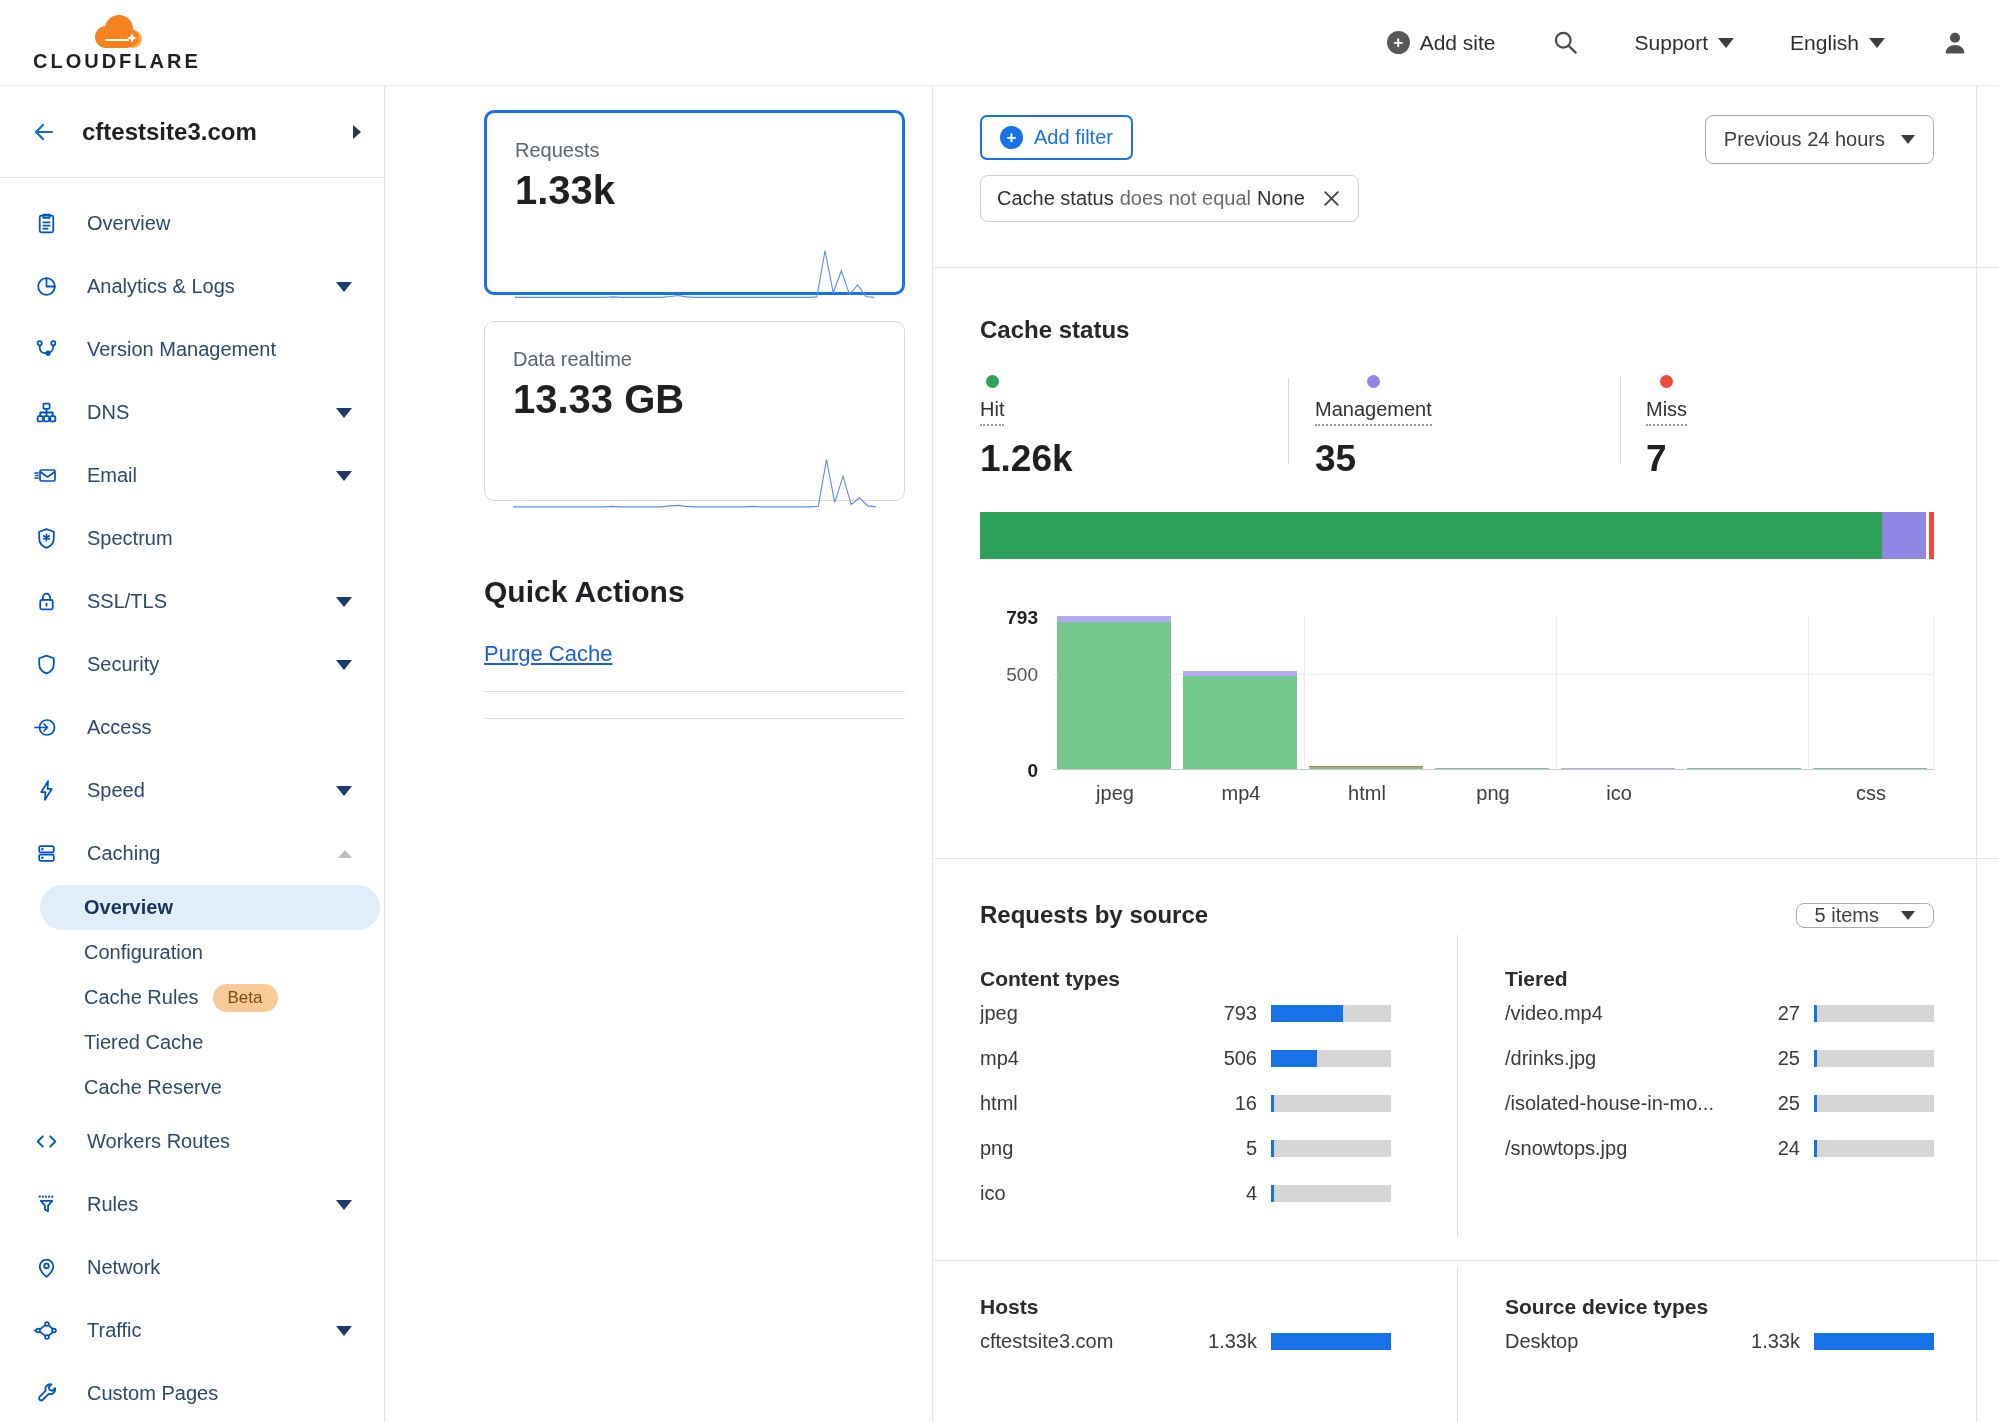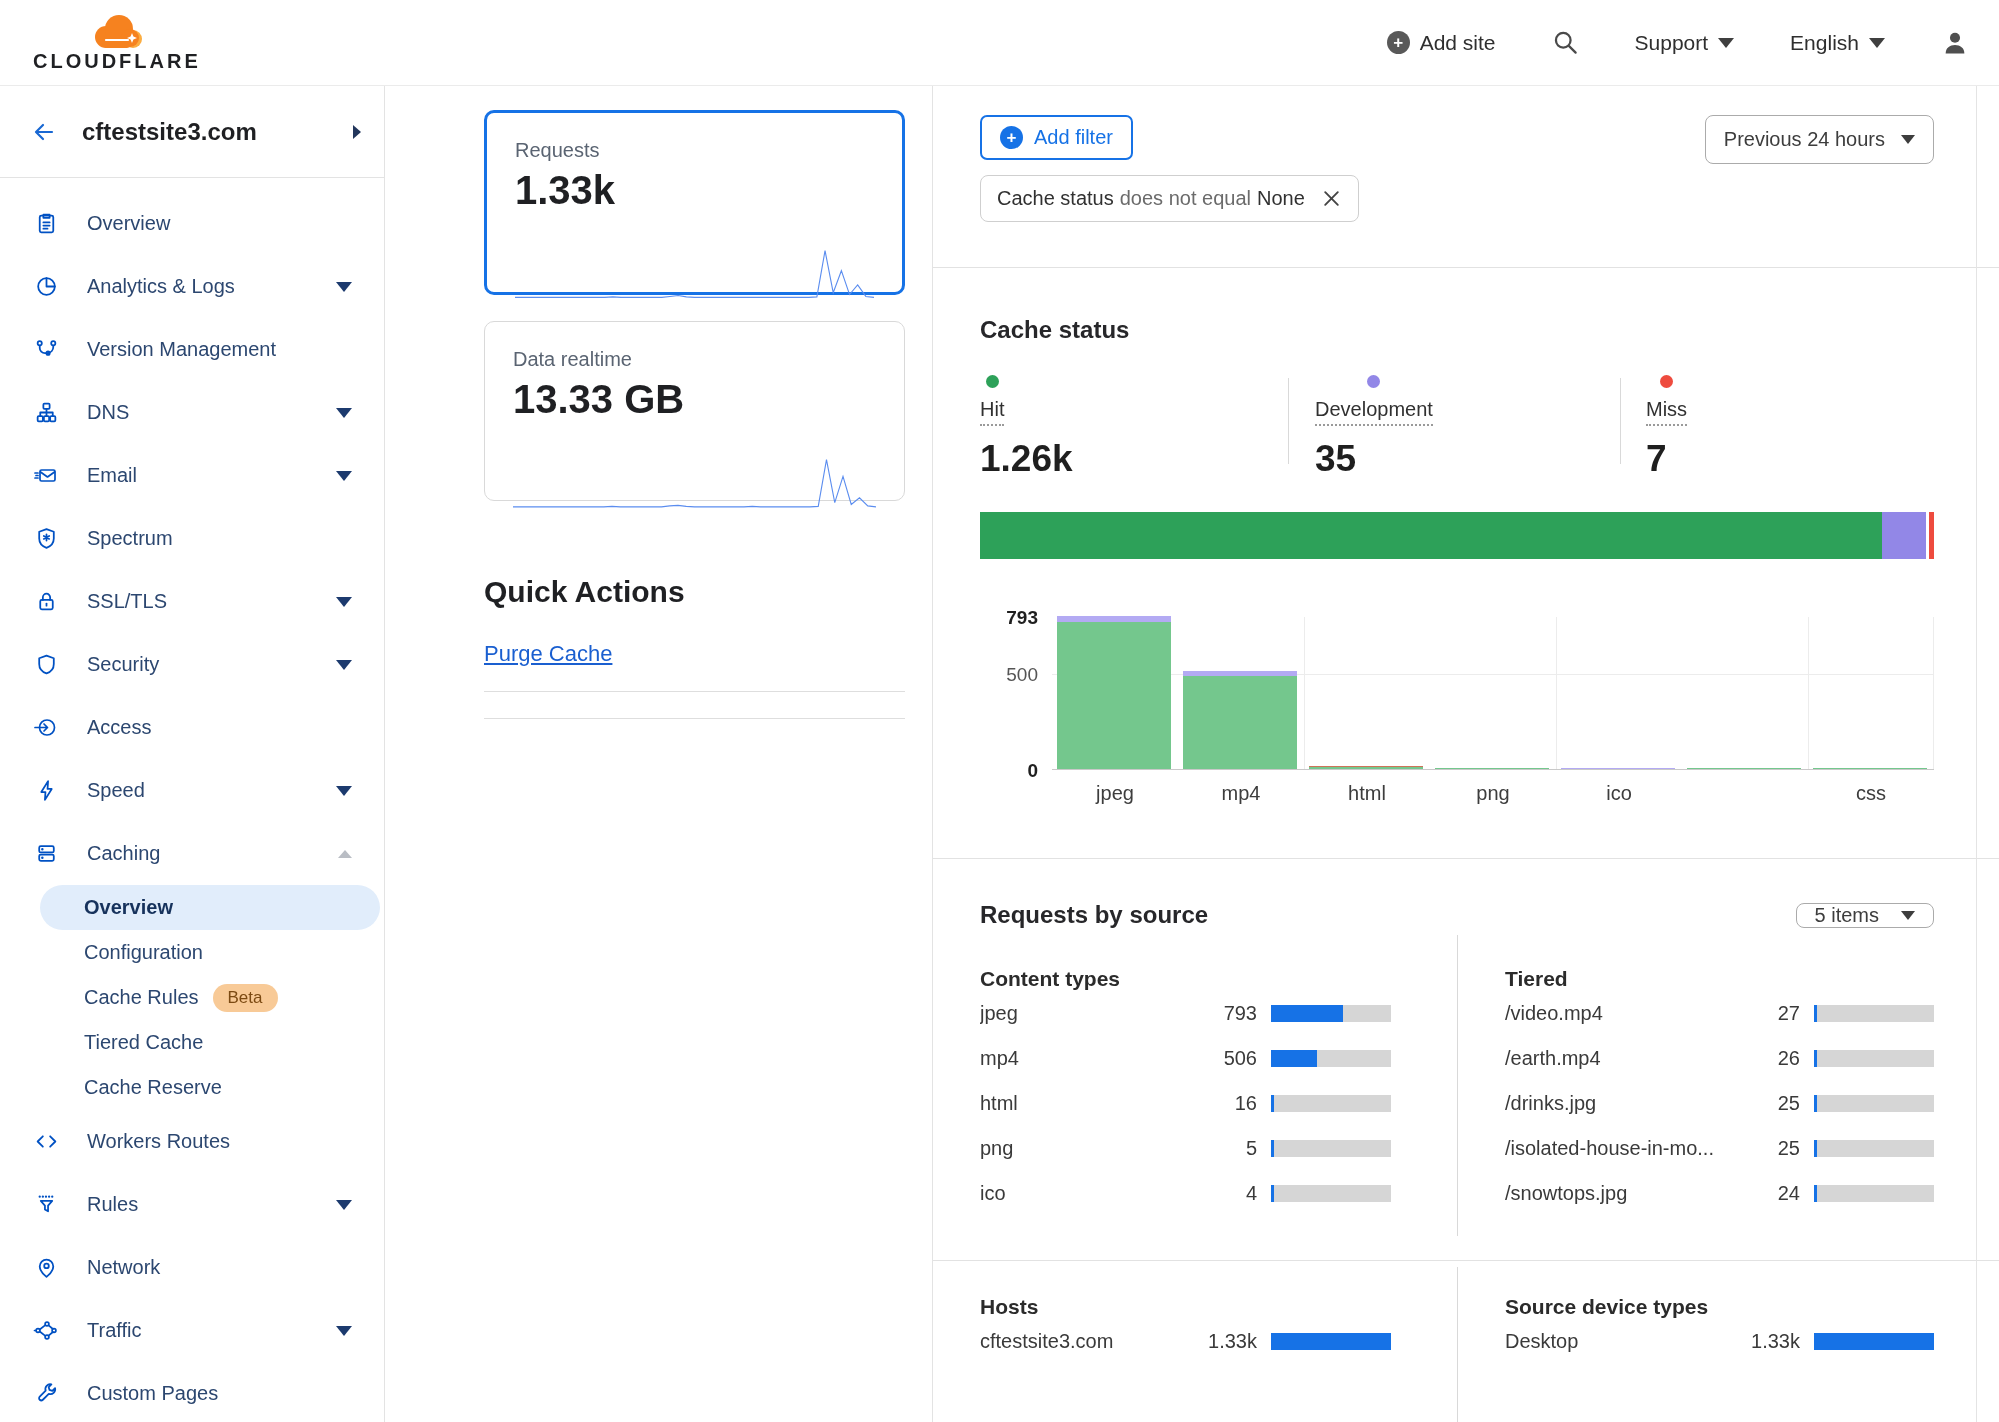--- a/index.html
+++ b/index.html
@@ -418,21 +418,21 @@
 
     <h2 class="section-title cs-title">Cache status</h2>
     <div class="stats" id="cache-stats">
         <div class="stat" style="left: 0px;"><span class="lab">
       <span class="dot" style="background:#2da159"></span>
       <span class="txt">Hit</span>
           </span>
     <div class="val">1.26k</div></div>
         <div class="stat" style="left: 335px;"><span class="lab">
       <span class="dot" style="background:#9287e7"></span>
-      <span class="txt">Development</span>
+      <span class="txt">Management</span>
           </span>
     <div class="val">35</div></div>
         <div class="stat" style="left: 666px;"><span class="lab">
       <span class="dot" style="background:#ee4b3e"></span>
       <span class="txt">Miss</span>
           </span>
     <div class="val">7</div></div>
         <div class="stat-div" style="left: 308px;"></div>
         <div class="stat-div" style="left: 640px;"></div>
       </div>
@@ -542,27 +542,20 @@
         <div class="tcol right">
           <h3>Tiered</h3>
           <div class="trow">
             <span class="lbl">/video.mp4</span>
         <span class="num">27</span>
         <span class="minibar">
               <span class="fill" style="width:3px"></span>
             </span>
           </div>
           <div class="trow">
-            <span class="lbl">/earth.mp4</span>
-        <span class="num">26</span>
-        <span class="minibar">
-              <span class="fill" style="width:3px"></span>
-            </span>
-          </div>
-          <div class="trow">
             <span class="lbl">/drinks.jpg</span>
         <span class="num">25</span>
         <span class="minibar">
               <span class="fill" style="width:3px"></span>
             </span>
           </div>
           <div class="trow">
             <span class="lbl">/isolated-house-in-mo...</span>
         <span class="num">25</span>
         <span class="minibar">

